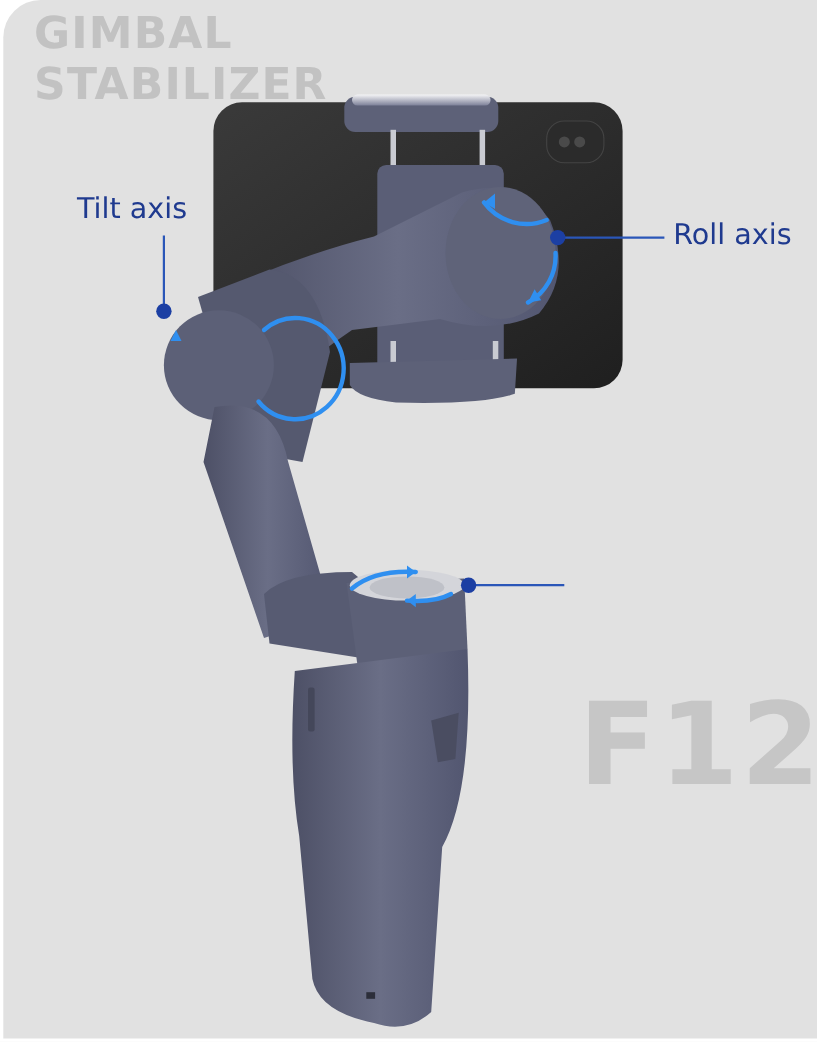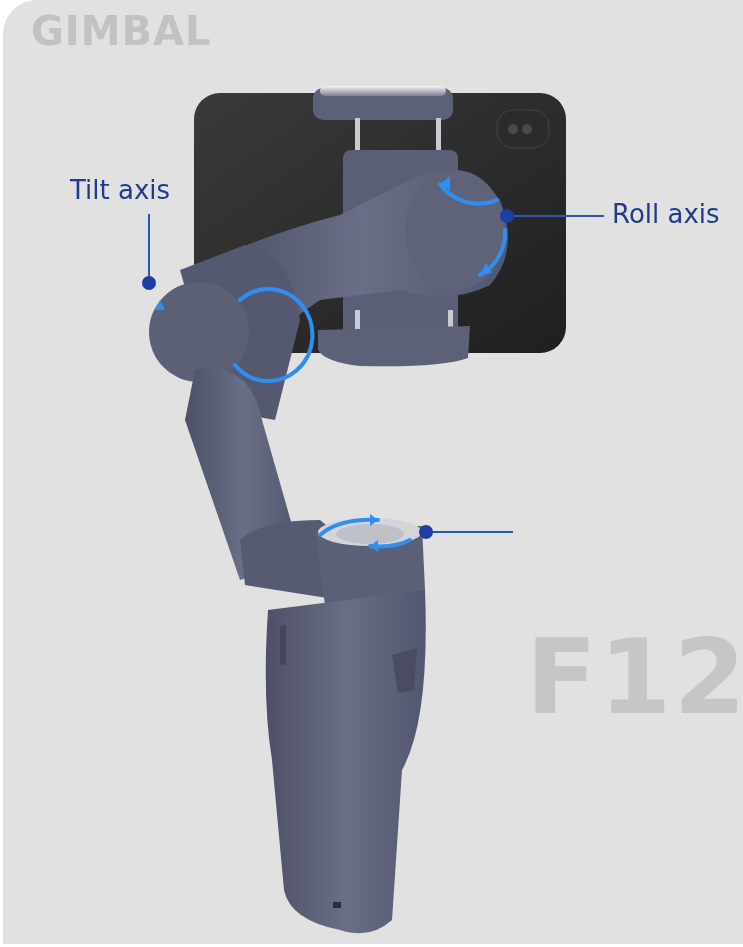--- a/index.html
+++ b/index.html
@@ -10,20 +10,21 @@
   .label { position:absolute; color:#1f3a8f; font-family:"DejaVu Sans", sans-serif; font-size:26px; line-height:30px; }
   svg.product { position:absolute; left:0; top:0; }
 </style>
 </head>
 <body>
 
 <div class="panel">
 
   <div class="title">
     <div>GIMBAL</div>
+    <div>STABILIZER</div>
   </div>
 
   <div class="model">F12</div>
 
   <svg class="product" width="740" height="944" viewBox="3 0 740 944">
     <defs>
       <linearGradient id="bodyG" x1="0" x2="1" y1="0" y2="0">
         <stop offset="0" stop-color="#4d5066"></stop>
         <stop offset="0.5" stop-color="#6a6e86"></stop>
         <stop offset="1" stop-color="#525670"></stop>

